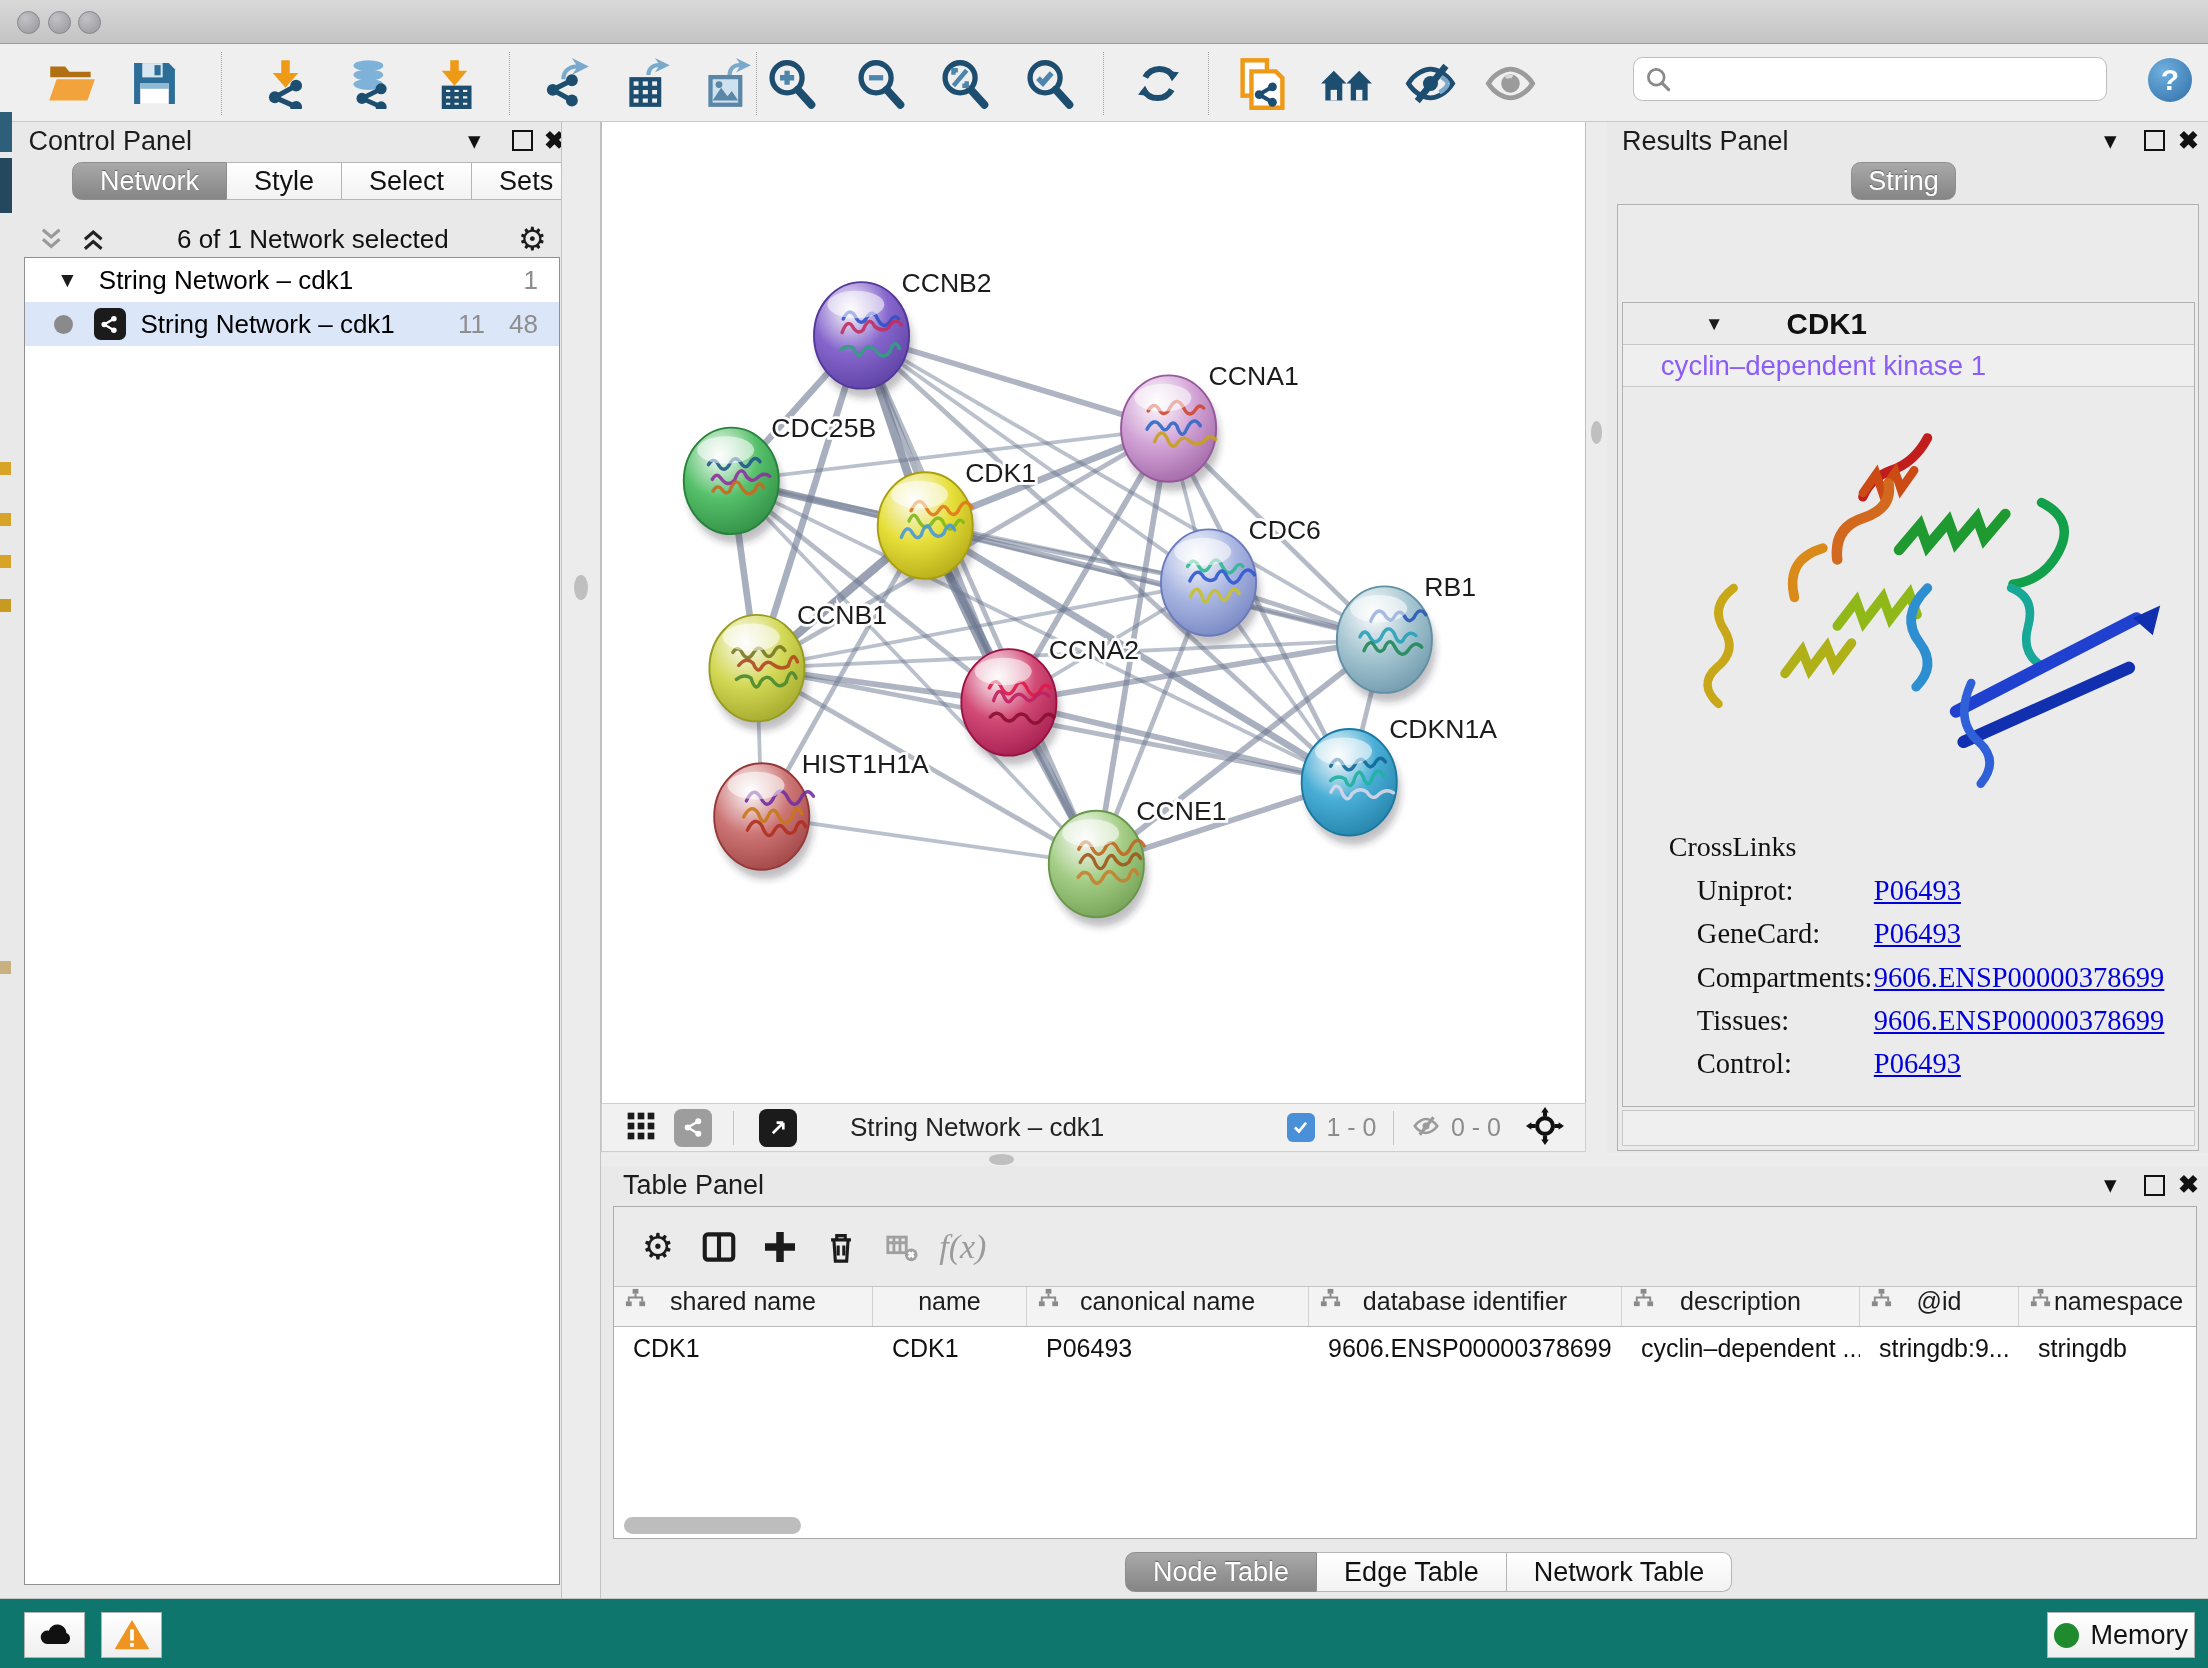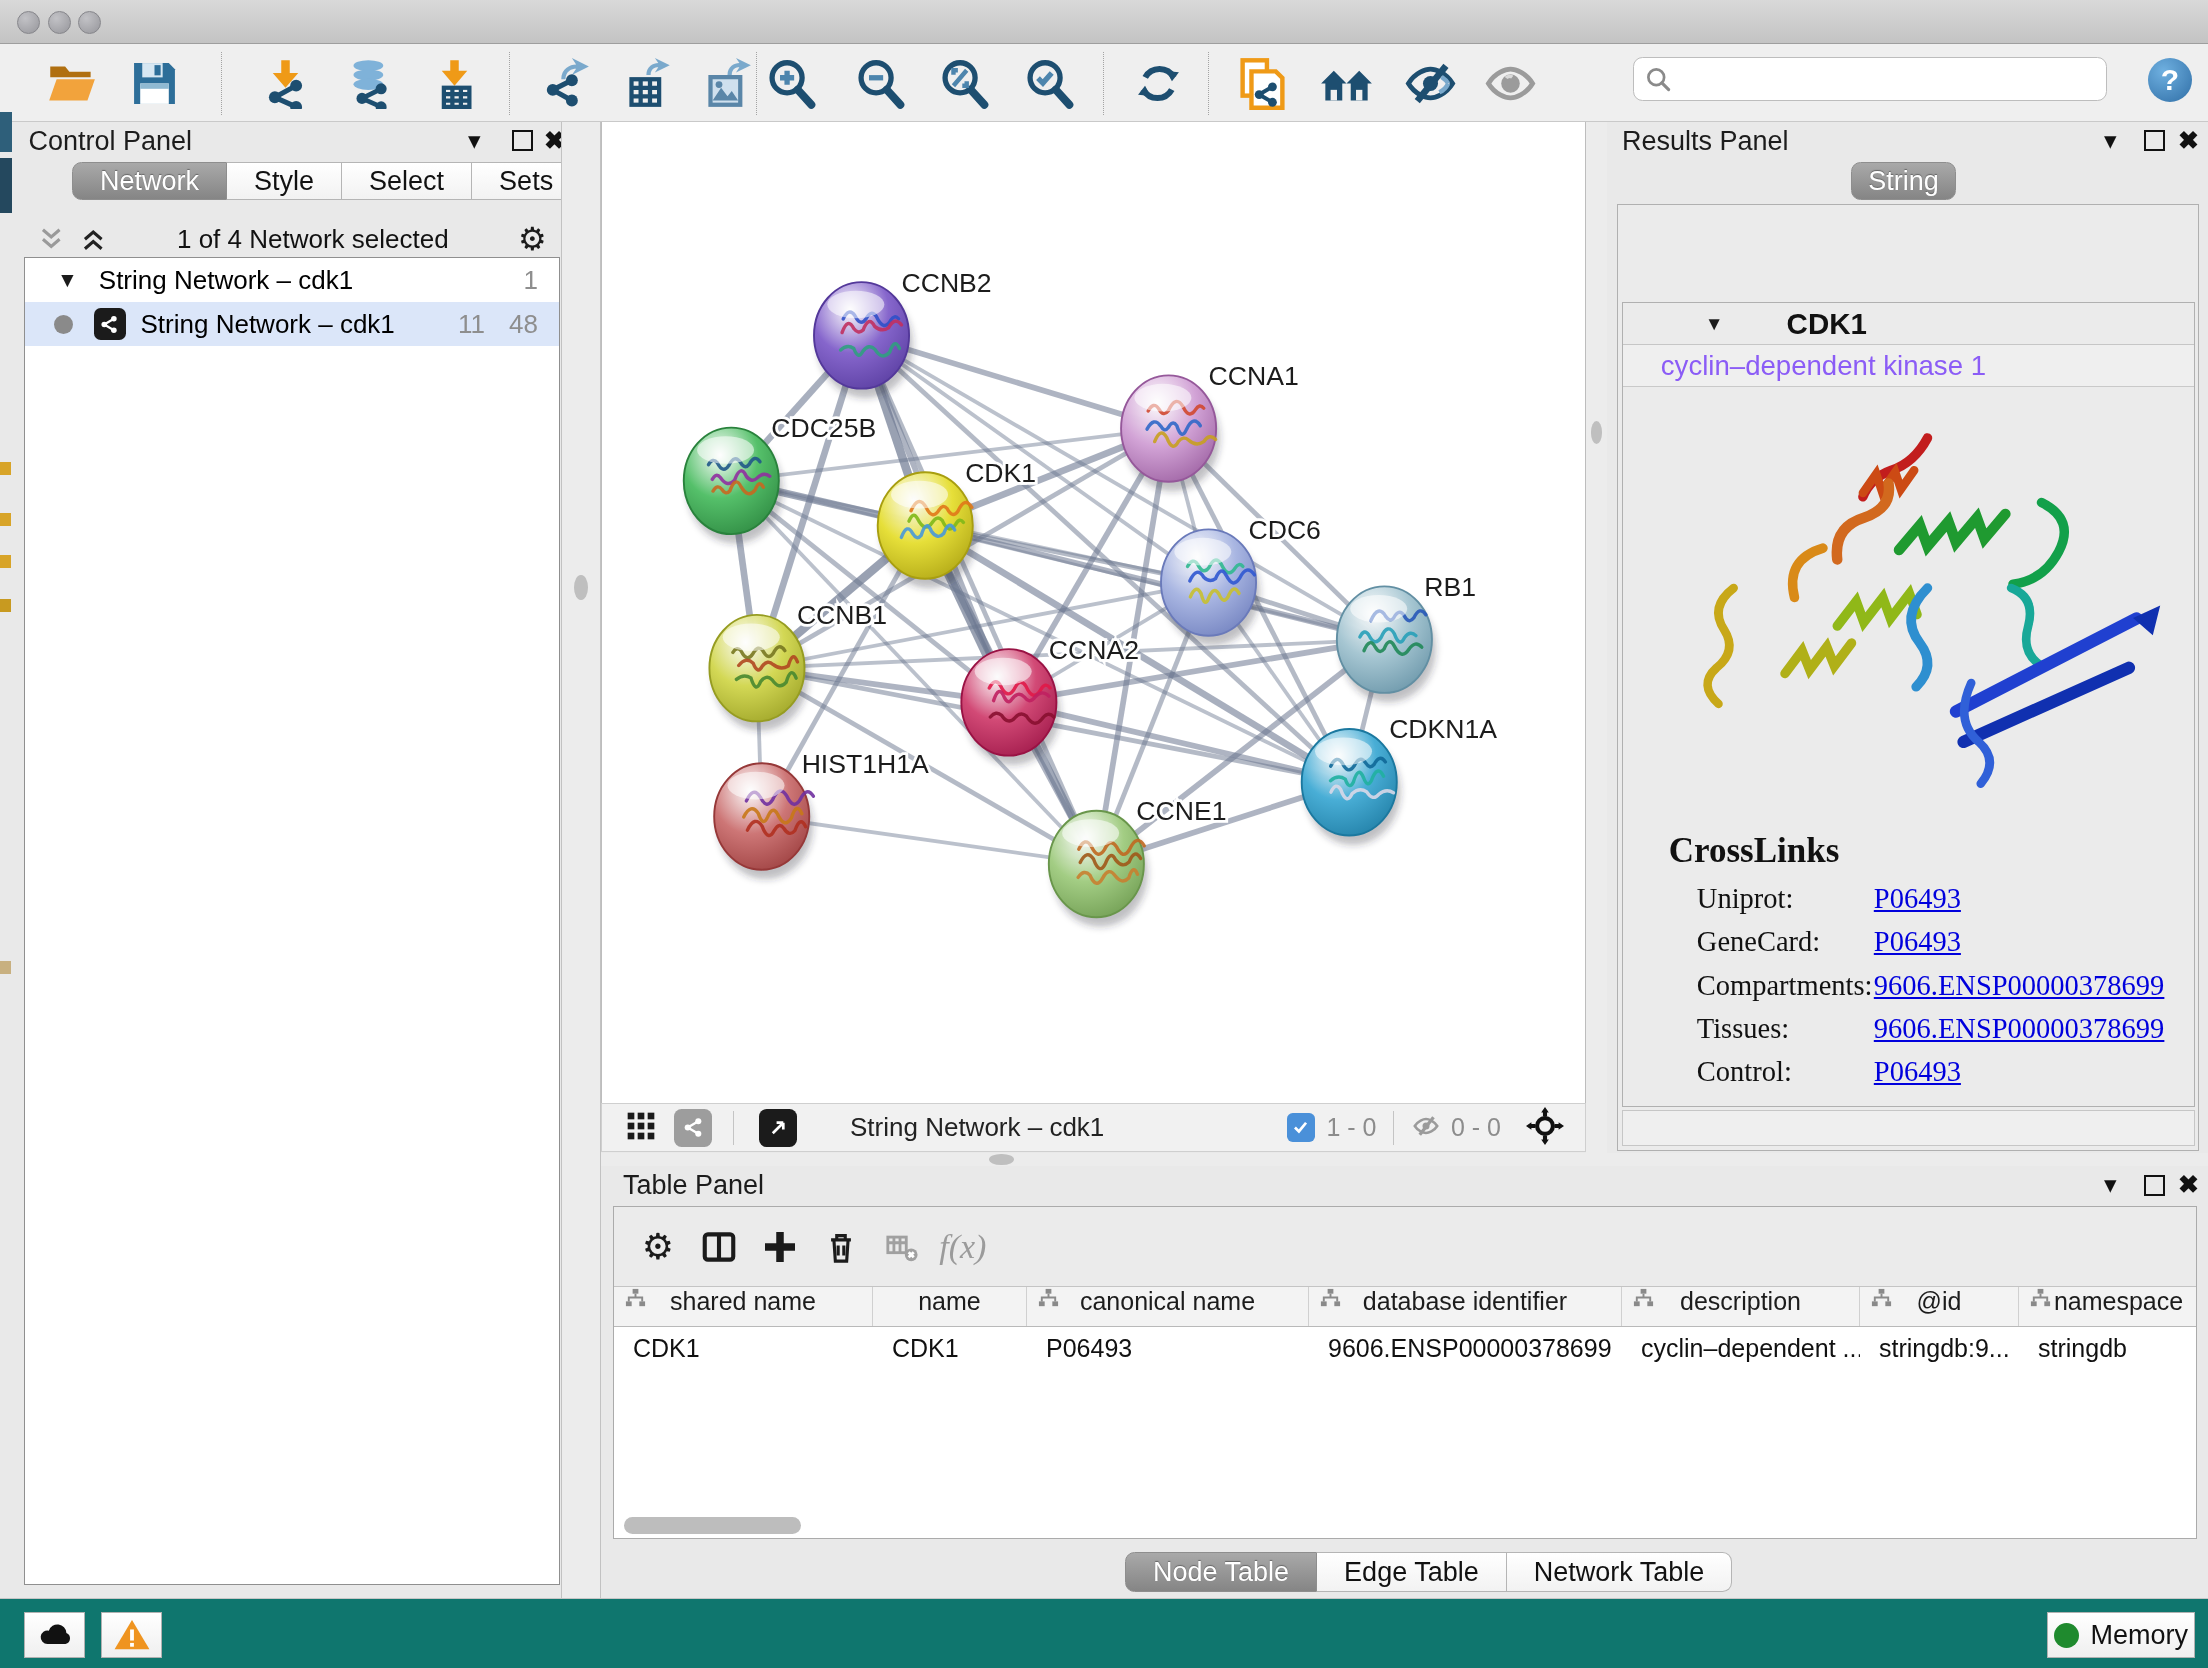--- a/index.html
+++ b/index.html
@@ -59,21 +59,21 @@
     background:linear-gradient(#a9a9a9,#858585); color:#fff; font-size:27px; display:flex; align-items:center; justify-content:center; text-shadow:0 -1px 1px #666; }
   #rp-box { left:1617px; top:204px; width:582px; height:947px; background:#ebebeb; border:1px solid #b0b0b0; }
   #rp-btnrow { left:3.8px; top:3.8px; width:573px; height:89px; border:1px solid #c6c6c6; }
   .rp-btn { height:40px; background:linear-gradient(#ffffff,#f0f0f0); border:1px solid #b3b3b3; border-radius:9.5px;
     font-size:27px; color:#111; display:flex; align-items:center; justify-content:center; }
   #rp-sec { left:3.8px; top:97px; width:573px; height:805px; border:1px solid #b0b0b0; background:#ebebeb; }
   #rp-sec-head { height:42px; border-bottom:1px solid #c6c6c6; display:flex; align-items:center; }
   #rp-name { font-size:29.5px; font-weight:bold; color:#111; }
   #rp-desc { height:42px; border-bottom:1px solid #c9c9c9; background:#efefef; display:flex; align-items:center; font-size:27.6px; color:#8b5cf6; padding-left:38px; }
   .xl { font-family:"Liberation Serif", serif; }
-  #xl-head { font-size:35px; font-weight:bold; color:#111; }
+  #xl-head { font-size:28px; font-weight:normal; color:#111; }
   .xl-row { display:flex; font-size:28.5px; margin-top:11.4px; }
   .xl-label { width:177px; color:#111;margin-left:28px; }
   .xl-link { color:#0000dd; text-decoration:underline; }
 
   
   #tp-head { left:623px; top:1170px; }
   #tp-box { left:613px; top:1206px; width:1584px; height:333px; background:#fff; border:1px solid #ababab; }
   #tp-toolbar { height:80px; background:#ebebeb; border-bottom:1px solid #c4c4c4; display:flex; align-items:center; }
   .tp-ico { width:61px; height:53px; display:flex; align-items:center; justify-content:center; }
   #tbl-head { display:flex; height:40px; background:#f3f3f3; border-bottom:1px solid #b9b9b9; }
@@ -290,21 +290,21 @@
     <div class="seg">Sets</div>
   </div>
 
 <div class="abs" id="cp-status">
   <svg width="28.5" height="28.5" viewBox="0 0 24 24" fill="none" style="margin-left:13.3px">
       <path d="M5 4l7 6 7-6M5 12l7 6 7-6" stroke="#9a9a9a" stroke-width="2.6"></path>
     </svg>
   <svg width="28.5" height="28.5" viewBox="0 0 24 24" fill="none" style="margin-left:13.3px">
       <path d="M5 20l7-6 7 6M5 12l7-6 7 6" stroke="#222" stroke-width="2.6"></path>
     </svg>
-  <div style="flex:1;text-align:center;font-size:26px;color:#111">1 of 4 Network selected</div>
+  <div style="flex:1;text-align:center;font-size:26px;color:#111">6 of 1 Network selected</div>
   <div style="font-size:32px;color:#1b1b1b;margin-right:13.3px">⚙</div>
 </div>
 
 <div class="abs" id="cp-tree">
   <div class="tree-row">
     <span style="margin-left:32px;font-size:21px;color:#1b1b1b">▼</span>
     <span style="margin-left:21px">String Network – cdk1</span>
     <span class="cnt" style="position:absolute;right:21px">1</span>
   </div>
   <div class="tree-row row-sel">

